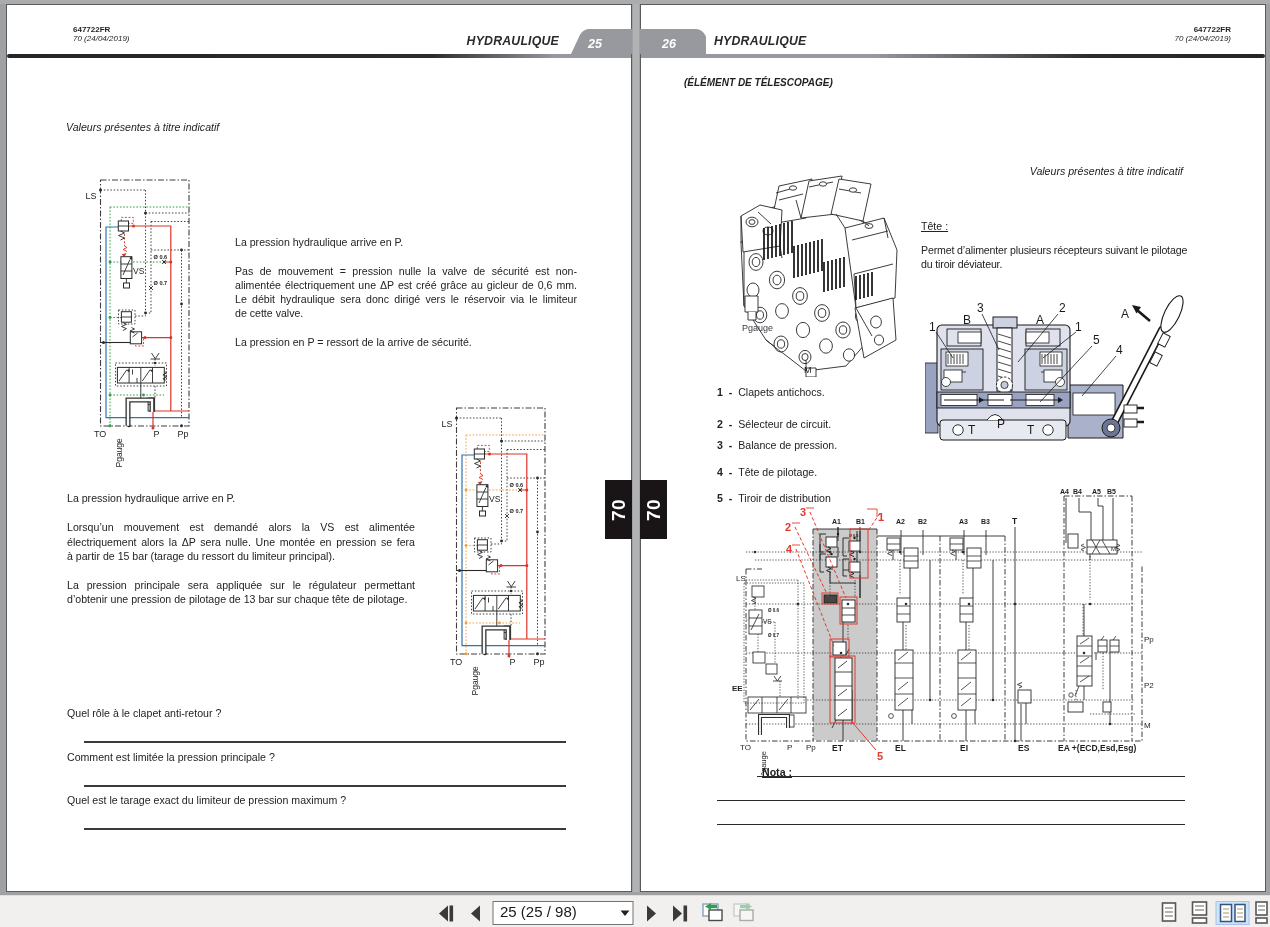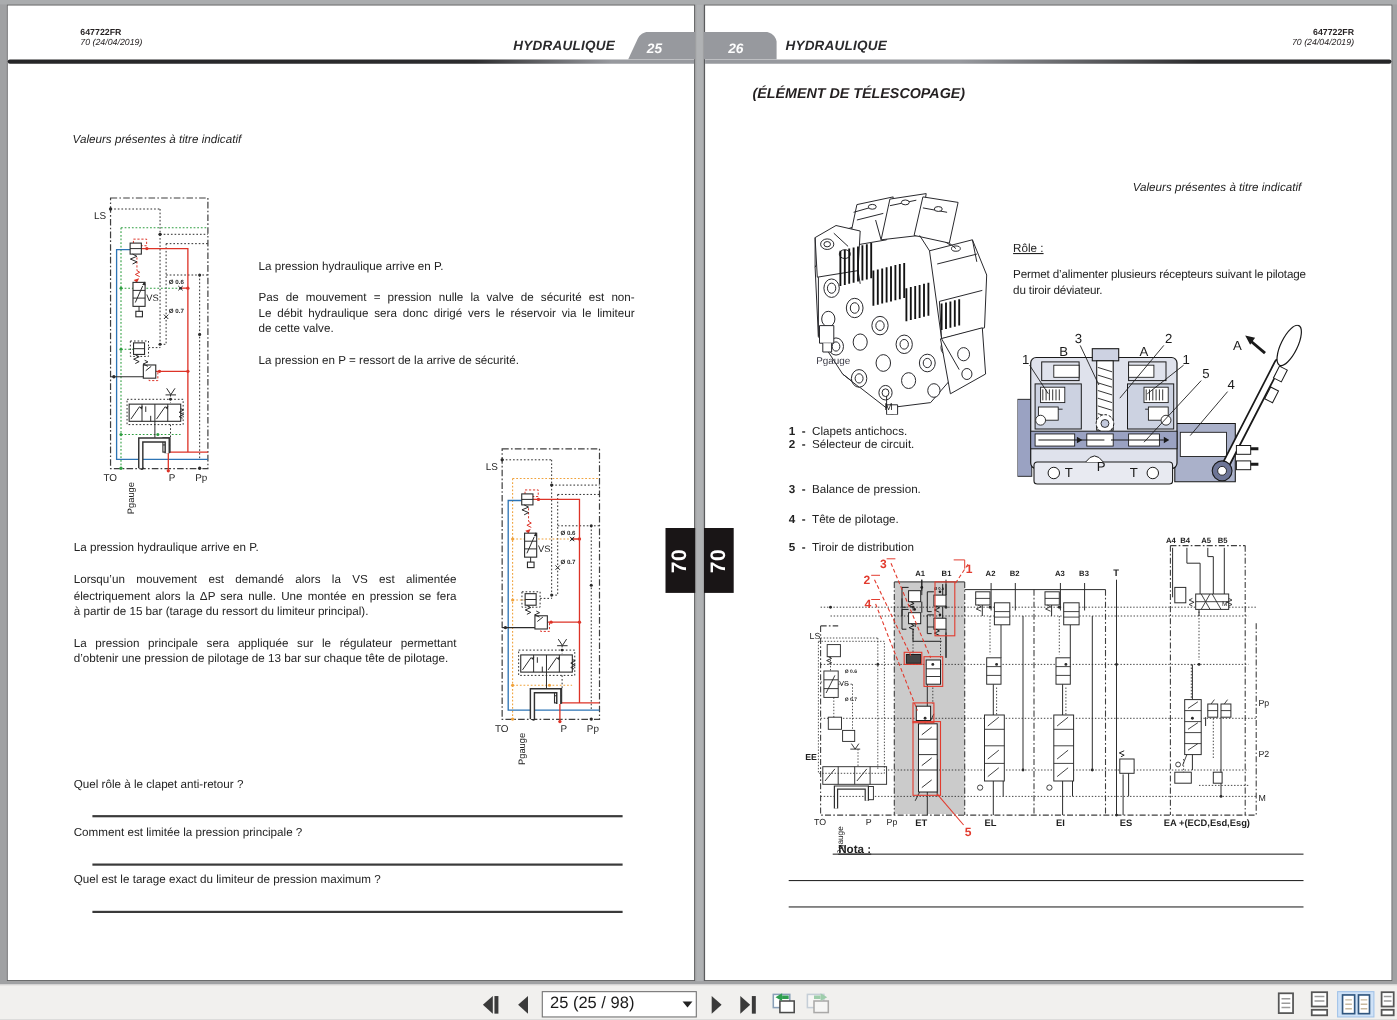--- a/index.html
+++ b/index.html
@@ -55,20 +55,21 @@
 <div class="tab70" style="left:640px;">
     <span>70</span>
   </div>
 
 <div class="abs body10" style="left:66px;top:120px;font-style:italic;">Valeurs présentes à titre indicatif</div>
 
 <div class="abs body10" style="left:235px;top:235px;width:342px;">
   <div>La pression hydraulique arrive en P.</div>
   <div style="height:14.3px;"></div>
   <div class="jline">Pas de mouvement = pression nulle la valve de sécurité est non-</div>
+  <div class="jline">alimentée électriquement une ΔP est créé grâce au gicleur de 0,6 mm.</div>
   <div class="jline">Le débit hydraulique sera donc dirigé vers le réservoir via le limiteur</div>
   <div>de cette valve.</div>
   <div style="height:14.3px;"></div>
   <div>La pression en P = ressort de la arrive de sécurité.</div>
 </div>
 
 <div class="abs body10" style="left:67px;top:491px;width:348px;">
   <div>La pression hydraulique arrive en P.</div>
   <div style="height:15px;"></div>
   <div class="jline">Lorsqu’un mouvement est demandé alors la VS est alimentée</div>
@@ -79,28 +80,28 @@
   <div>d’obtenir une pression de pilotage de 13 bar sur chaque tête de pilotage.</div>
 </div>
 
 <div class="abs body10" style="left:67px;top:706px;">Quel rôle à le clapet anti-retour ?</div>
 <div class="qline" style="left:84px;top:741px;width:482px;"></div>
 <div class="abs body10" style="left:67px;top:750px;">Comment est limitée la pression principale ?</div>
 <div class="qline" style="left:84px;top:785px;width:482px;"></div>
 <div class="abs body10" style="left:67px;top:793px;">Quel est le tarage exact du limiteur de pression maximum ?</div>
 <div class="qline" style="left:84px;top:828px;width:482px;"></div>
 
-<div class="abs ink" style="left:684px;top:77px;font-weight:bold;font-style:italic;font-size:13px;">(ÉLÉMENT DE TÉLESCOPAGE)</div>
+<div class="abs ink" style="left:684px;top:77px;font-weight:bold;font-style:italic;font-size:10px;">(ÉLÉMENT DE TÉLESCOPAGE)</div>
 <div class="abs body10" style="left:1000px;top:164px;width:183px;text-align:right;font-style:italic;">Valeurs présentes à titre indicatif</div>
 
-<div class="abs body10" style="left:921px;top:219px;"><span style="text-decoration:underline;">Rôle :</span></div>
+<div class="abs body10" style="left:921px;top:219px;"><span style="text-decoration:underline;">Tête :</span></div>
 <div class="abs body10" style="left:921px;top:243px;white-space:nowrap;letter-spacing:-0.15px;">Permet d’alimenter plusieurs récepteurs suivant le pilotage<br>du tiroir déviateur.</div>
 
 <div class="abs body10" style="left:717px;top:385px;"><b>1&nbsp;&nbsp;-</b>&nbsp;&nbsp;Clapets antichocs.</div>
-<div class="abs body10" style="left:717px;top:397px;"><b>2&nbsp;&nbsp;-</b>&nbsp;&nbsp;Sélecteur de circuit.</div>
+<div class="abs body10" style="left:717px;top:417px;"><b>2&nbsp;&nbsp;-</b>&nbsp;&nbsp;Sélecteur de circuit.</div>
 <div class="abs body10" style="left:717px;top:438px;"><b>3&nbsp;&nbsp;-</b>&nbsp;&nbsp;Balance de pression.</div>
 <div class="abs body10" style="left:717px;top:464.5px;"><b>4&nbsp;&nbsp;-</b>&nbsp;&nbsp;Tête de pilotage.</div>
 <div class="abs body10" style="left:717px;top:491px;"><b>5&nbsp;&nbsp;-</b>&nbsp;&nbsp;Tiroir de distribution</div>
 
 <div class="abs body10" style="left:717px;top:765px;padding-left:45px;"><b><span style="text-decoration:underline;">Nota :</span></b></div>
 <div class="notaline" style="left:757px;top:776px;width:428px;"></div>
 <div class="notaline" style="left:717px;top:800px;width:468px;"></div>
 <div class="notaline" style="left:717px;top:824px;width:468px;"></div>
 
 <svg width="0" height="0" style="position:absolute;">

